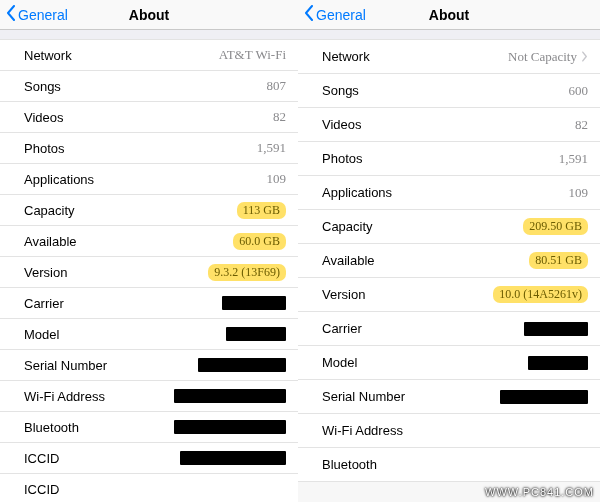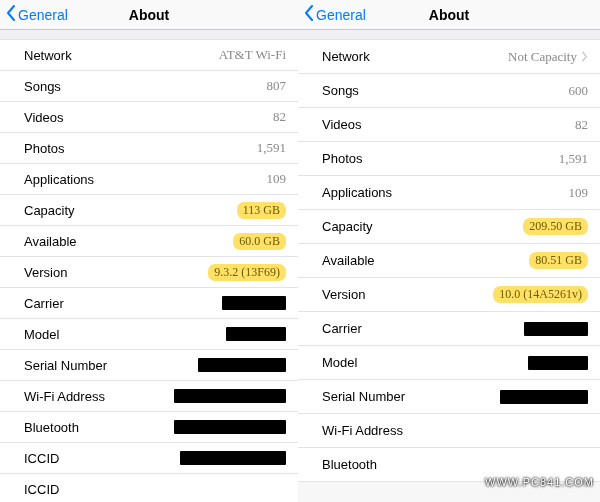--- a/index.html
+++ b/index.html
@@ -76,21 +76,21 @@
   .row .value .redact {
     background: #000;
     height: 14px;
     display: inline-block;
     border-radius: 1px;
   }
   .spacer { height: 10px; background: #efeff4; border-bottom: 1px solid #e3e3e3; }
   .watermark {
     position: absolute;
     right: 6px;
-    bottom: 14px;
+    bottom: 4px;
     font-size: 11px;
     color: #fff;
     text-shadow: 0 0 3px #000, 0 0 2px #000;
     letter-spacing: 1px;
     margin-left: 20px;
   }
   .screen.right .row { height: 34px; }
 </style>
 </head>
 <body>

